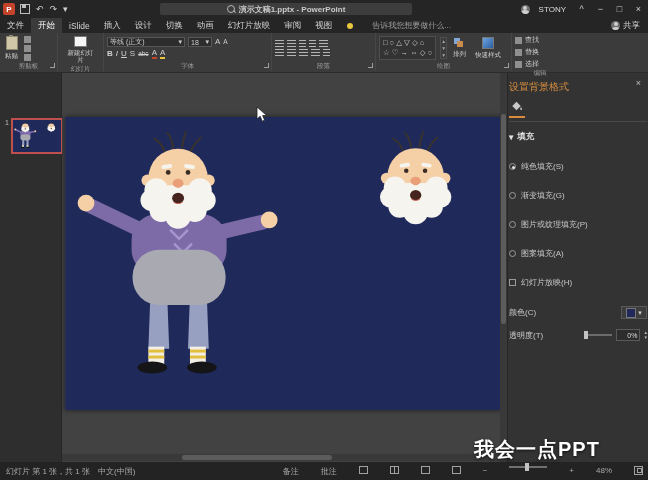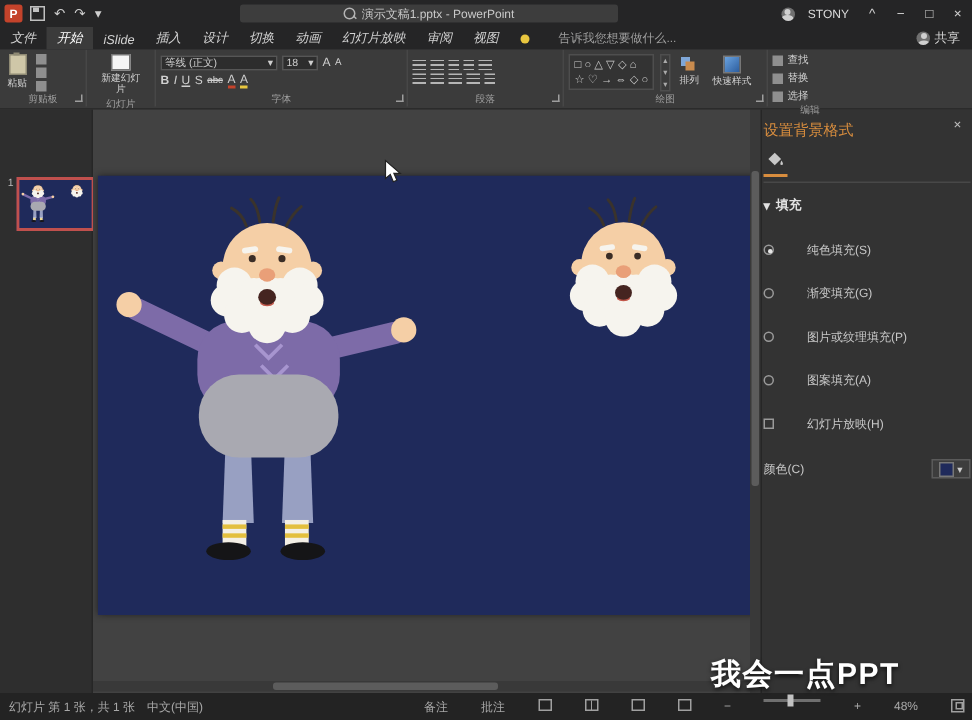--- a/index.html
+++ b/index.html
@@ -9,34 +9,34 @@
   
   .titlebar{position:absolute;left:0;top:0;width:648px;height:18px;background:var(--titlebar-bg);
             display:flex;align-items:center;font-size:8px;z-index:10;}
   .appicon{width:12px;height:12px;margin:0 5px 0 3px;background:#c4432b;color:#fff;font-size:8px;
            font-weight:bold;display:flex;align-items:center;justify-content:center;border-radius:2px;}
   .qat{display:flex;align-items:center;gap:6px;color:#cfcfcf;}
   .qat .glyph{font-size:9px;line-height:1;}
   .saveicon{width:8px;height:8px;border:1px solid #c0c0c0;position:relative;display:inline-block;}
   .saveicon::after{content:"";position:absolute;left:1px;top:0;width:4px;height:3px;background:#c0c0c0;}
   .title-center{position:absolute;left:160px;width:240px;top:3px;height:12px;display:flex;align-items:center;
-                justify-content:center;color:#c9c9c9;font-size:8px;background:#3d3d3d;border-radius:2px;padding:0 6px;}
+                justify-content:center;color:#c9c9c9;font-size:8px;background:#3d3d3d;border-radius:2px;padding:0 6px;font-weight:bold;}
   .mag{width:6px;height:6px;border:1px solid #b5b5b5;border-radius:50%;position:relative;margin-right:4px;flex:0 0 auto;}
   .mag::after{content:"";position:absolute;left:5px;top:5px;width:3px;height:1px;background:#b5b5b5;transform:rotate(45deg);}
   .tb-right{margin-left:auto;display:flex;align-items:center;height:18px;}
   .userchip{display:flex;align-items:center;gap:9px;margin-right:6px;color:#ddd;}
   .avatar{width:9px;height:9px;border-radius:50%;background:#6f6f6f;position:relative;overflow:hidden;}
   .avatar::before{content:"";position:absolute;left:2.5px;top:1px;width:4px;height:4px;border-radius:50%;background:#cfcfcf;}
   .avatar::after{content:"";position:absolute;left:0.5px;top:5.5px;width:8px;height:5px;border-radius:50% 50% 0 0;background:#cfcfcf;}
   .winbtn{width:19px;height:18px;display:flex;align-items:center;justify-content:center;color:#cfcfcf;font-size:9px;}
 
   
   .tabsrow{position:absolute;left:0;top:18px;width:648px;height:15px;background:var(--titlebar-bg);
            display:flex;align-items:stretch;font-size:8.5px;color:#d2d2d2;z-index:9;}
-  .tab{padding:0 7px;display:flex;align-items:center;white-space:nowrap;font-style:italic;}
+  .tab{padding:0 7px;display:flex;align-items:center;white-space:nowrap;}
   .tab.active{background:var(--ribbon-bg);color:#fff;}
   .tellme{display:flex;align-items:center;gap:19px;padding:0 8px;color:#9f9f9f;font-size:8px;white-space:nowrap;}
   .bulb{width:6px;height:6px;border-radius:50%;background:#e8c63f;position:relative;flex:0 0 auto;}
   .share{margin-left:auto;display:flex;align-items:center;gap:3px;padding:0 8px;color:#d2d2d2;white-space:nowrap;}
 
   
   .ribbon{position:absolute;left:0;top:33px;width:648px;height:39px;background:var(--ribbon-bg);
           border-bottom:1px solid #2b2b2b;display:flex;z-index:8;}
   .grp{position:relative;height:38px;border-right:1px solid #474747;display:flex;flex-direction:column;box-sizing:border-box;}
   .grp-body{flex:1;display:flex;align-items:center;padding:2px 3px 0 3px;gap:4px;}
@@ -80,21 +80,21 @@
   .vthumb{position:absolute;top:42px;left:1px;width:5px;height:210px;background:#5c5c5c;border-radius:2px;}
 
   
   .pane{width:141px;background:var(--pane-bg);border-left:1px solid #262626;position:relative;font-size:8px;
         color:#c8c8c8;padding:8px 1px;box-sizing:border-box;}
   .pane-title{color:var(--accent);font-size:10px;}
   .pane-close{position:absolute;right:7px;top:6px;color:#bdbdbd;font-size:9px;}
   .pane-tabs{margin-top:6px;padding-bottom:3px;border-bottom:1px solid #484848;display:flex;}
   .pane-tab-active{border-bottom:2px solid var(--accent);padding:0 2px 2px 2px;}
   .pane-section{display:flex;align-items:center;gap:4px;margin:9px 0 6px 0;color:#e2e2e2;font-weight:bold;font-size:8.5px;}
-  .opt{display:flex;align-items:center;gap:22px;margin:18px 0;}
+  .opt{display:flex;align-items:center;gap:5px;margin:18px 0;}
   .radio{width:7px;height:7px;border:1px solid #9a9a9a;border-radius:50%;box-sizing:border-box;position:relative;flex:0 0 auto;}
   .radio.sel::after{content:"";position:absolute;left:1.5px;top:1.5px;width:3px;height:3px;border-radius:50%;background:#e6e6e6;}
   .chk{width:7px;height:7px;border:1px solid #9a9a9a;box-sizing:border-box;flex:0 0 auto;}
   .kvrow{display:flex;align-items:center;margin-top:10px;gap:4px;}
   .kvrow .lab{flex:1;}
   .colorbtn{width:26px;height:13px;background:#3d3d3d;border:1px solid #5a5a5a;display:flex;align-items:center;
             justify-content:center;gap:2px;font-size:7px;color:#ccc;box-sizing:border-box;}
   .swatch{width:8px;height:8px;background:var(--slide-bg);border:1px solid #777;}
   .slider{width:28px;height:2px;background:#6b6b6b;position:relative;}
   .slider .knob{position:absolute;left:0;top:-3px;width:4px;height:8px;background:#c2c2c2;}
@@ -431,20 +431,33 @@
         <span class="chk"></span>
         <span>幻灯片放映(H)</span>
       </div>
       <div class="kvrow">
         <span class="lab">颜色(C)</span>
         <div class="colorbtn">
           <span class="swatch"></span>
           <span>▾</span>
         </div>
       </div>
+      <div class="kvrow">
+        <span class="lab">透明度(T)</span>
+        <div class="slider">
+          <div class="knob"></div>
+        </div>
+        <div class="valbox">
+          <span>0%</span>
+        </div>
+        <div class="spin">
+          <span>▴</span>
+          <span>▾</span>
+        </div>
+      </div>
     </div>
   </div>
 
   <div class="statusbar">
     <div class="sb-left">
       <span>幻灯片 第 1 张，共 1 张</span>
       <span>中文(中国)</span>
     </div>
     <div class="sb-right">
       <span>备注</span>

